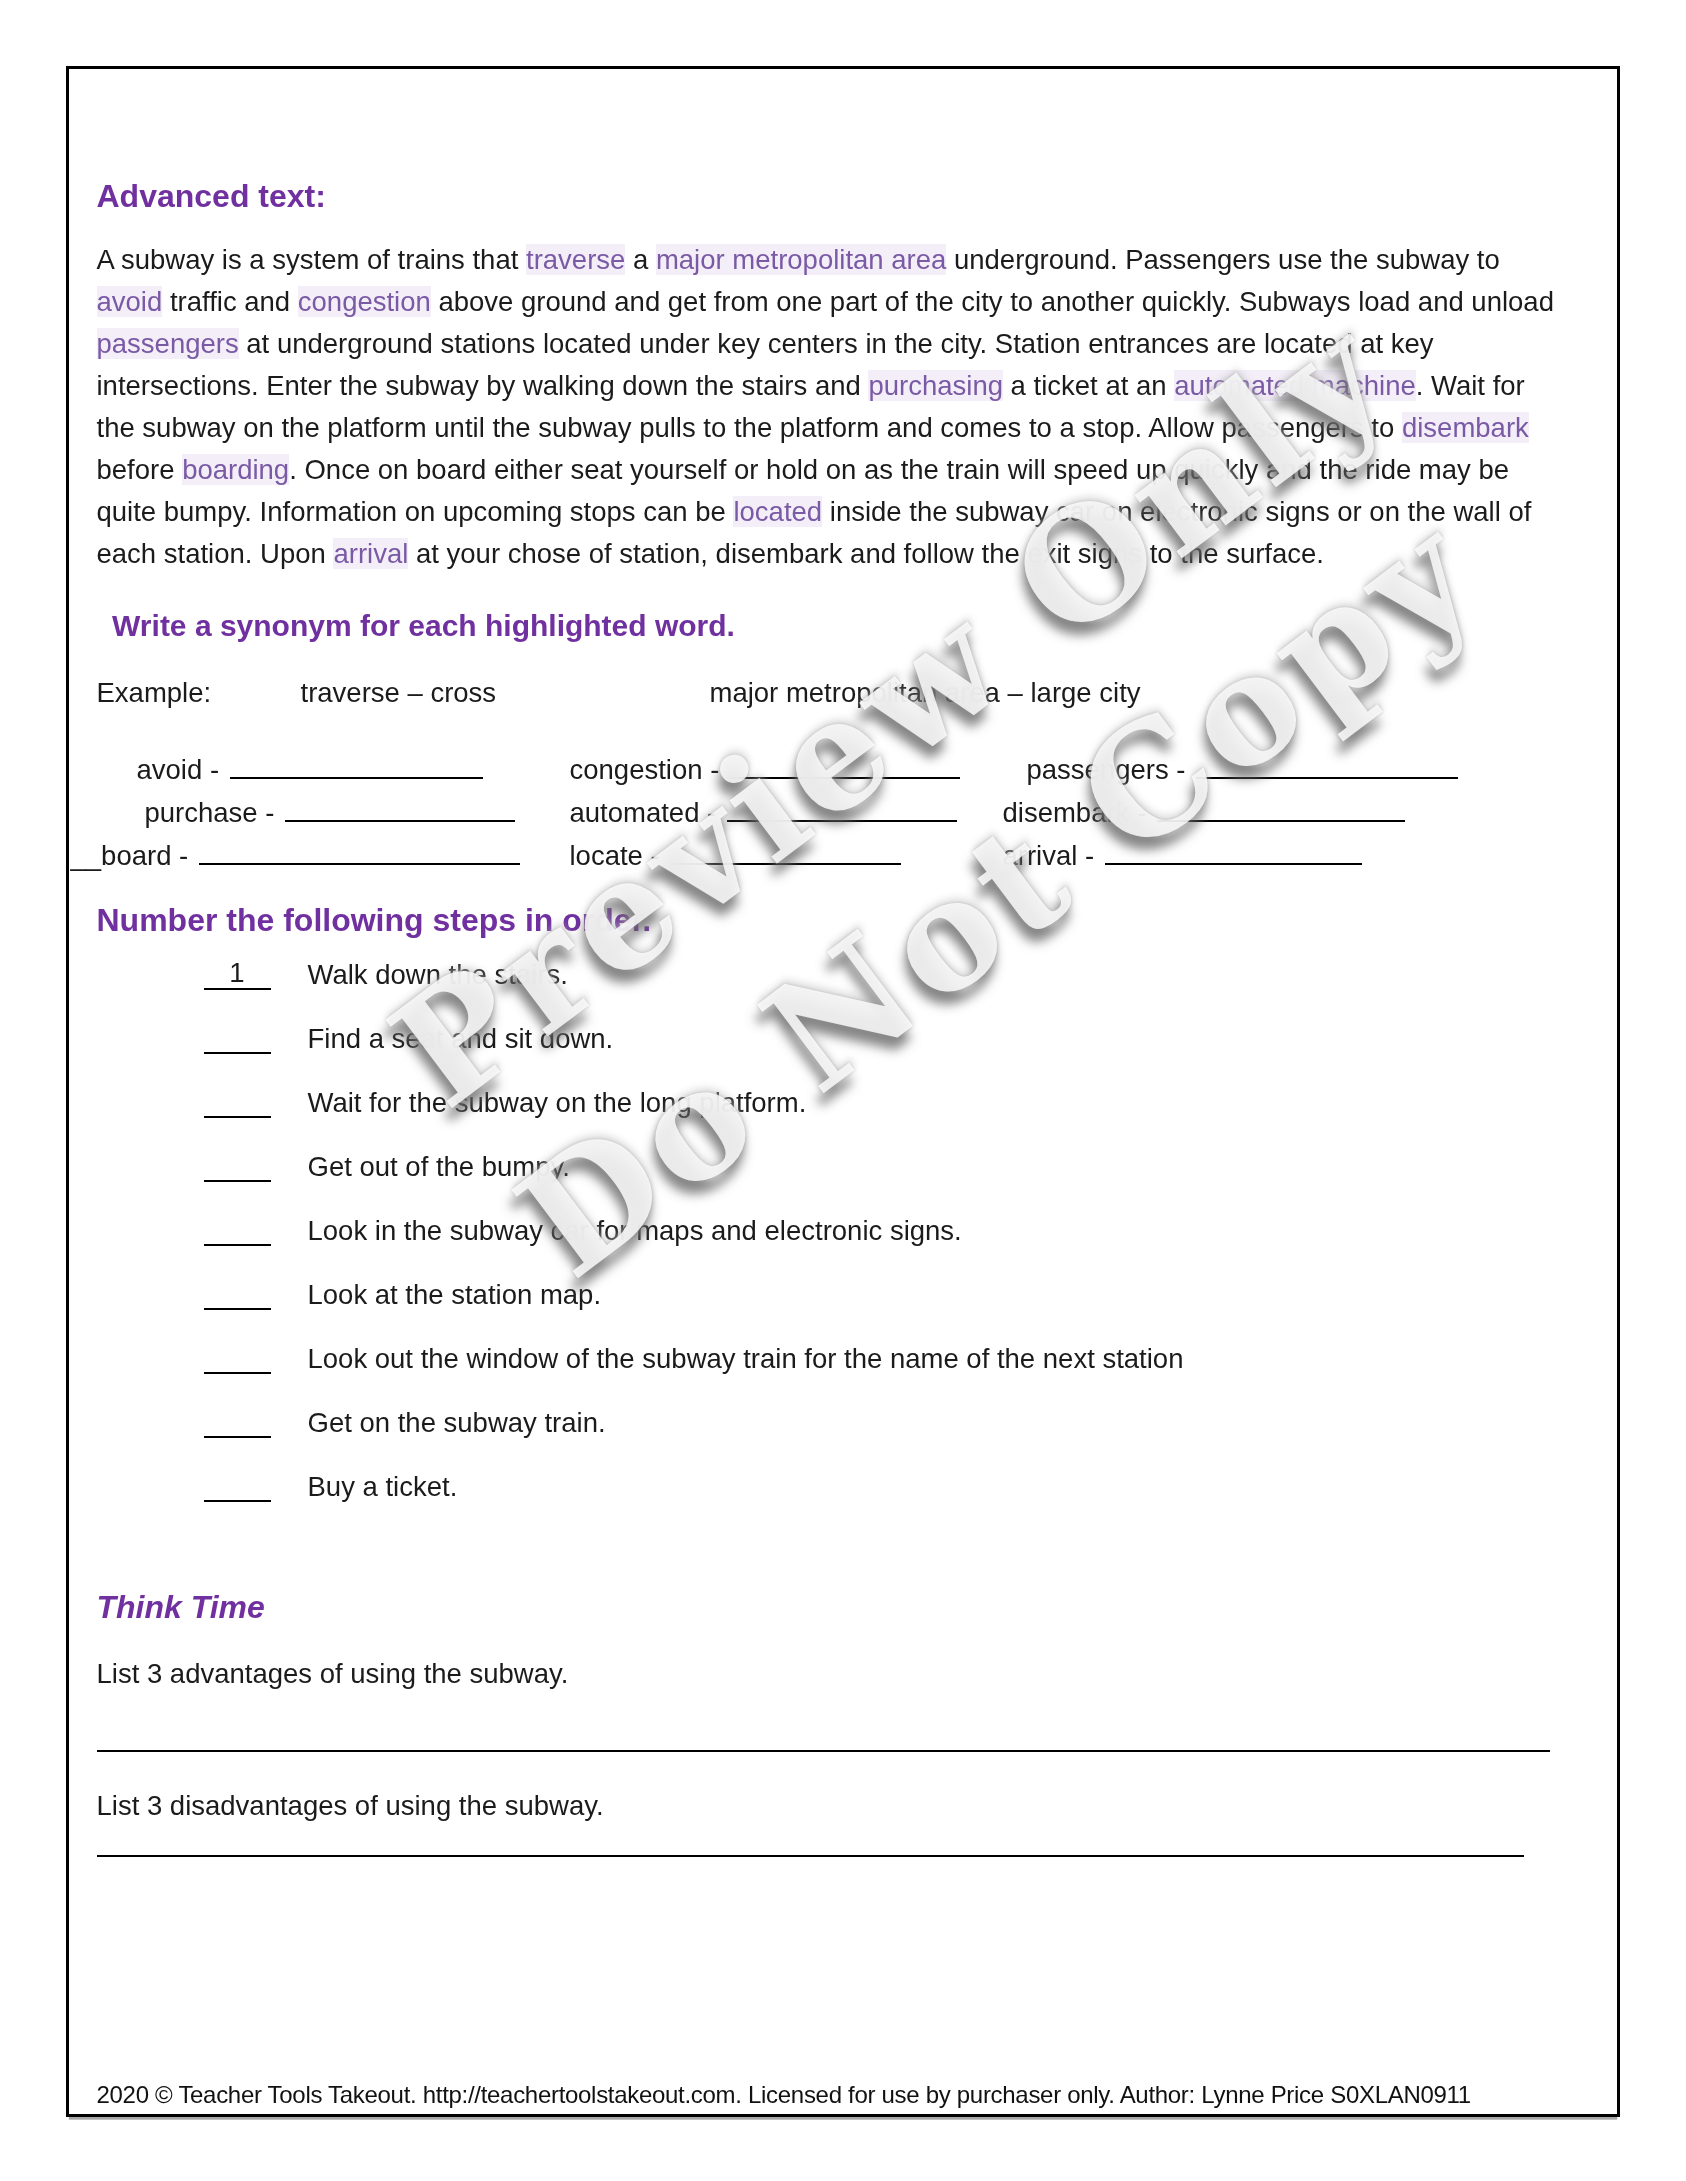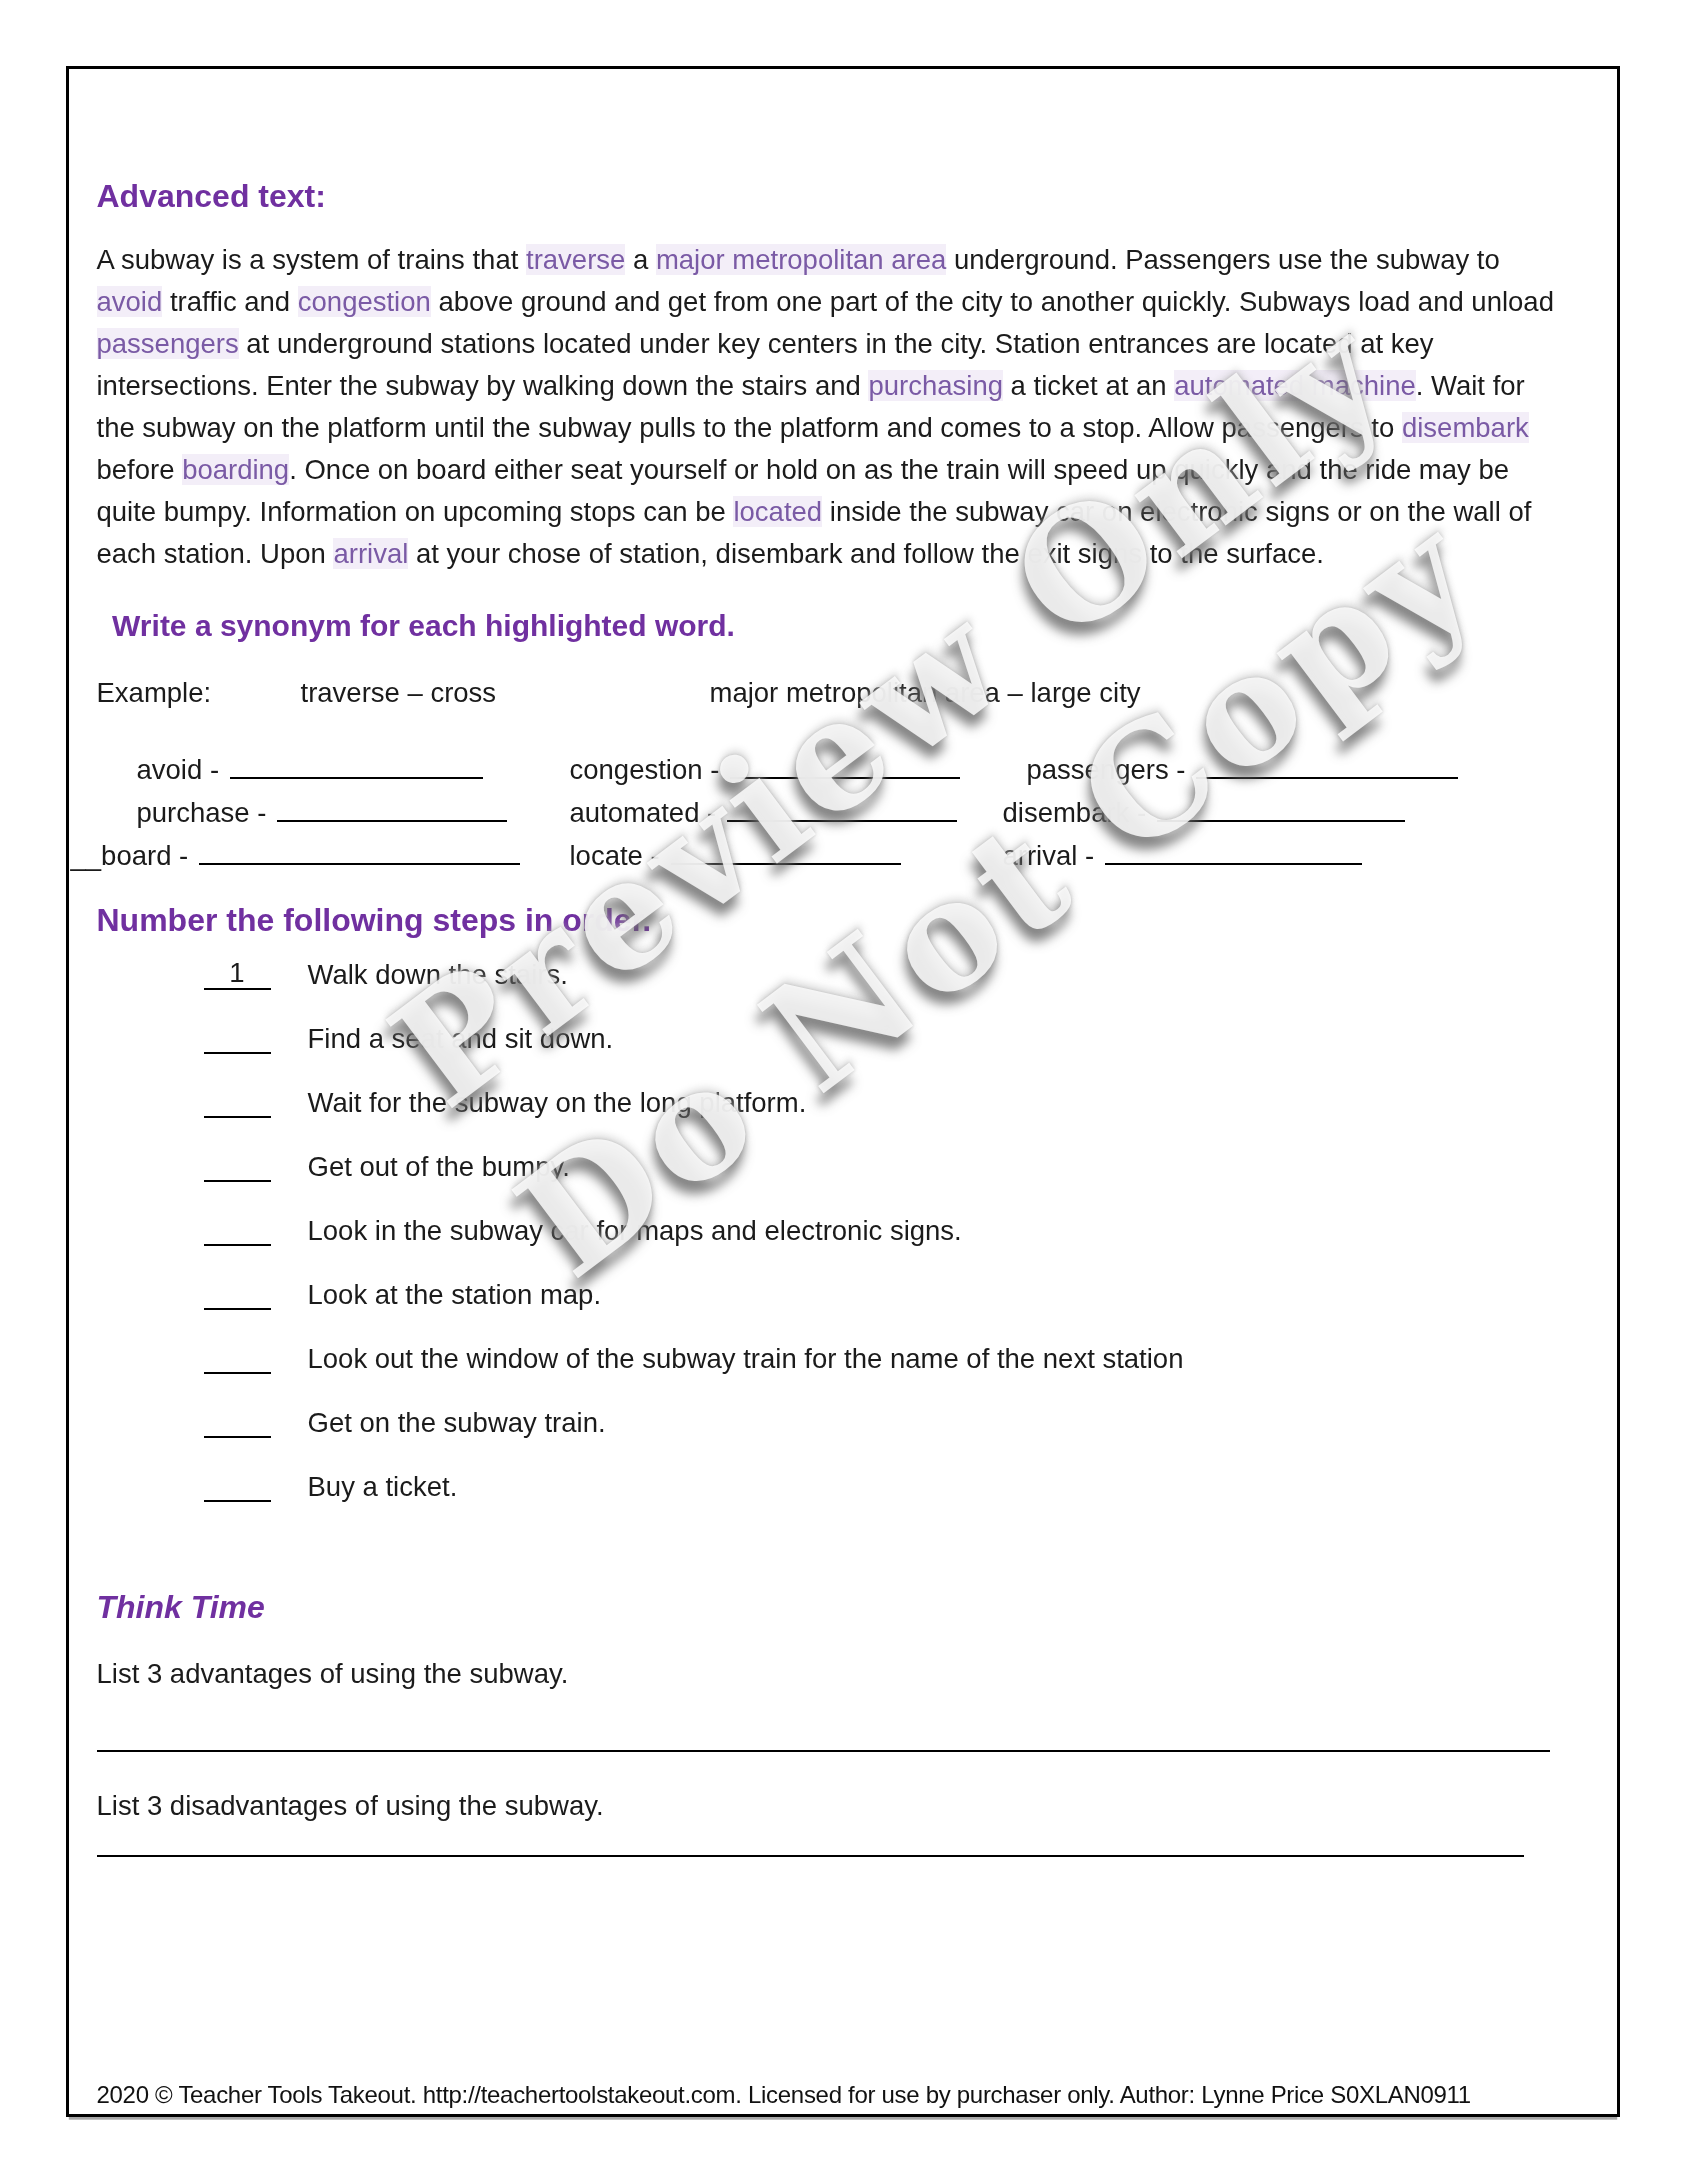--- a/index.html
+++ b/index.html
@@ -59,21 +59,21 @@
       <span class="ex-pair2">major metropolitan area – large city</span>
     </div>
 
     <div class="syn-grid">
         <div class="syn-row">
           <span class="syn-cell" style="left: 40px;"><span>avoid -</span><span class="blank" style="width: 253px;"></span></span>
           <span class="syn-cell" style="left: 473px;"><span>congestion -</span><span class="blank" style="width: 230px;"></span></span>
           <span class="syn-cell" style="left: 930px;"><span>passengers -</span><span class="blank" style="width: 262px;"></span></span>
         </div>
         <div class="syn-row">
-          <span class="syn-cell" style="left: 40px;"><span>purchase -</span><span class="blank" style="width: 230px;"></span></span>
+          <span class="syn-cell" style="left: 48px;"><span>purchase -</span><span class="blank" style="width: 230px;"></span></span>
           <span class="syn-cell" style="left: 473px;"><span>automated -</span><span class="blank" style="width: 230px;"></span></span>
           <span class="syn-cell" style="left: 906px;"><span>disembark -</span><span class="blank" style="width: 248px;"></span></span>
         </div>
         <div class="syn-row">
           <span class="syn-cell" style="left: -26px;"><span>__board -</span><span class="blank" style="width: 321px;"></span></span>
           <span class="syn-cell" style="left: 473px;"><span>locate -</span><span class="blank" style="width: 230px;"></span></span>
           <span class="syn-cell" style="left: 906px;"><span>arrival -</span><span class="blank" style="width: 257px;"></span></span>
         </div>
       </div>
 

